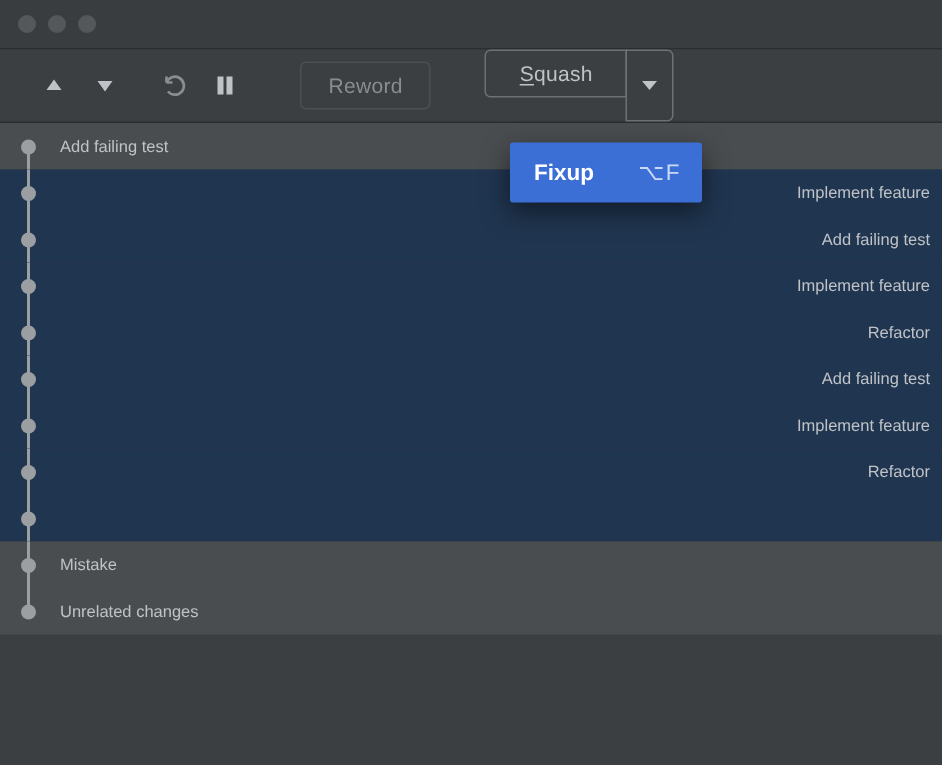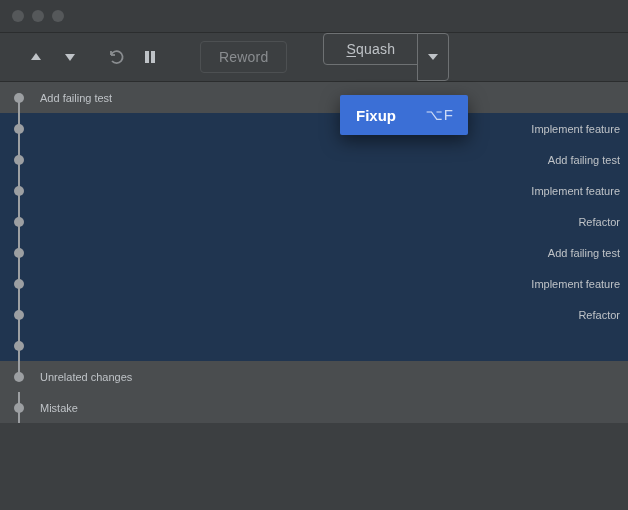--- a/index.html
+++ b/index.html
@@ -237,31 +237,31 @@
       <div class="msg">Refactor</div>
     </div>
     <div class="row sel">
       <div class="gutter">
         <div class="vline"></div>
         <div class="dot"></div>
       </div>
     </div>
     <div class="row unsel">
       <div class="gutter">
+        <div class="vline"></div>
+        <div class="dot"></div>
+      </div>
+      <div class="msg">Mistake</div>
+    </div>
+    <div class="row unsel">
+      <div class="gutter">
         <div class="vline top-half"></div>
         <div class="dot"></div>
       </div>
       <div class="msg">Unrelated changes</div>
-    </div>
-    <div class="row unsel">
-      <div class="gutter">
-        <div class="vline"></div>
-        <div class="dot"></div>
-      </div>
-      <div class="msg">Mistake</div>
     </div>
   </div>
 
 <div class="dropdown-menu">
   <div class="menu-item">
     <span>Fixup</span>
     <span class="menu-shortcut">⌥F</span>
   </div>
 </div>
 

